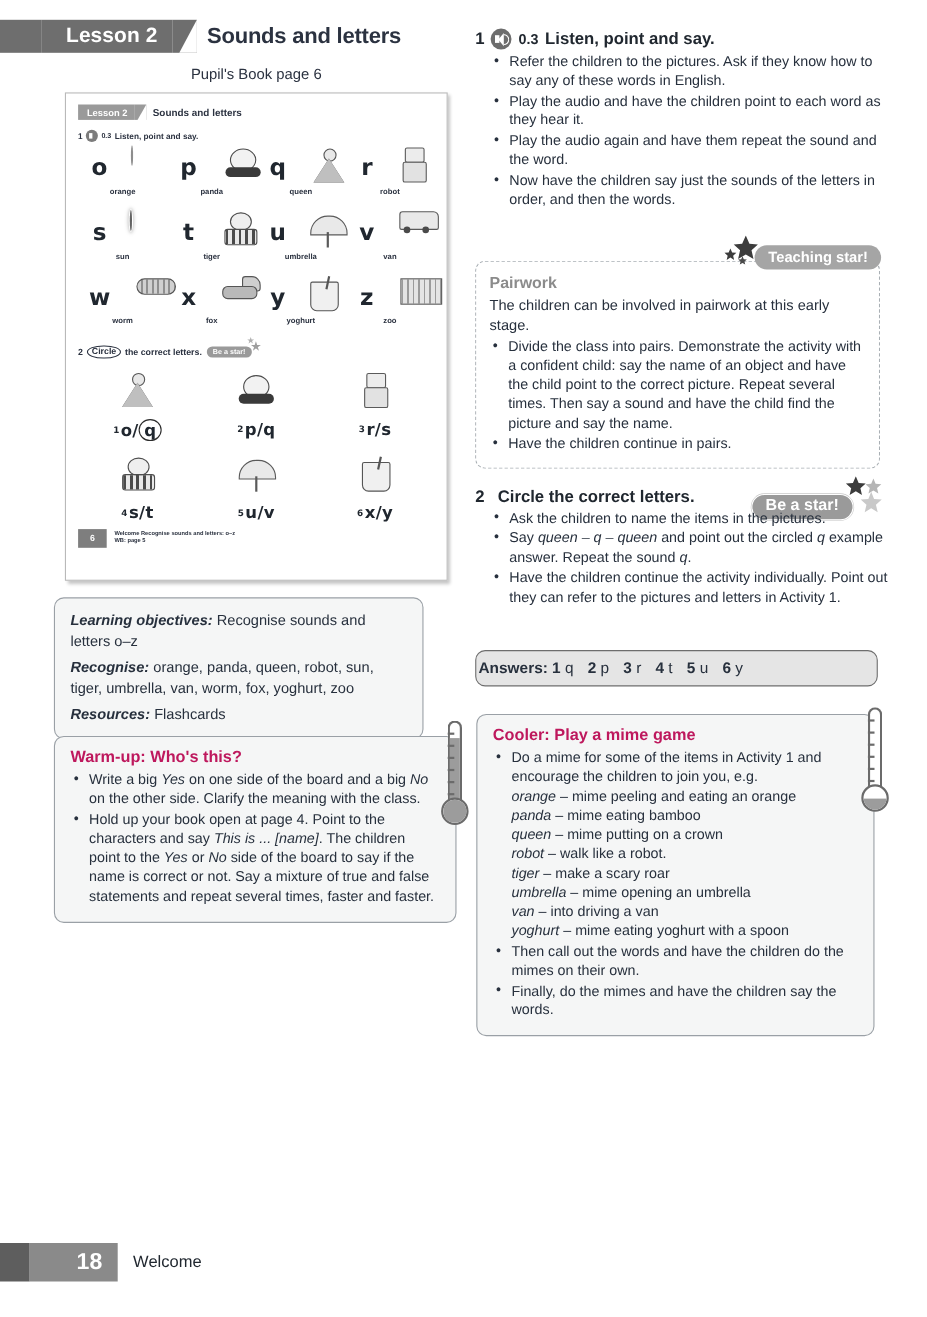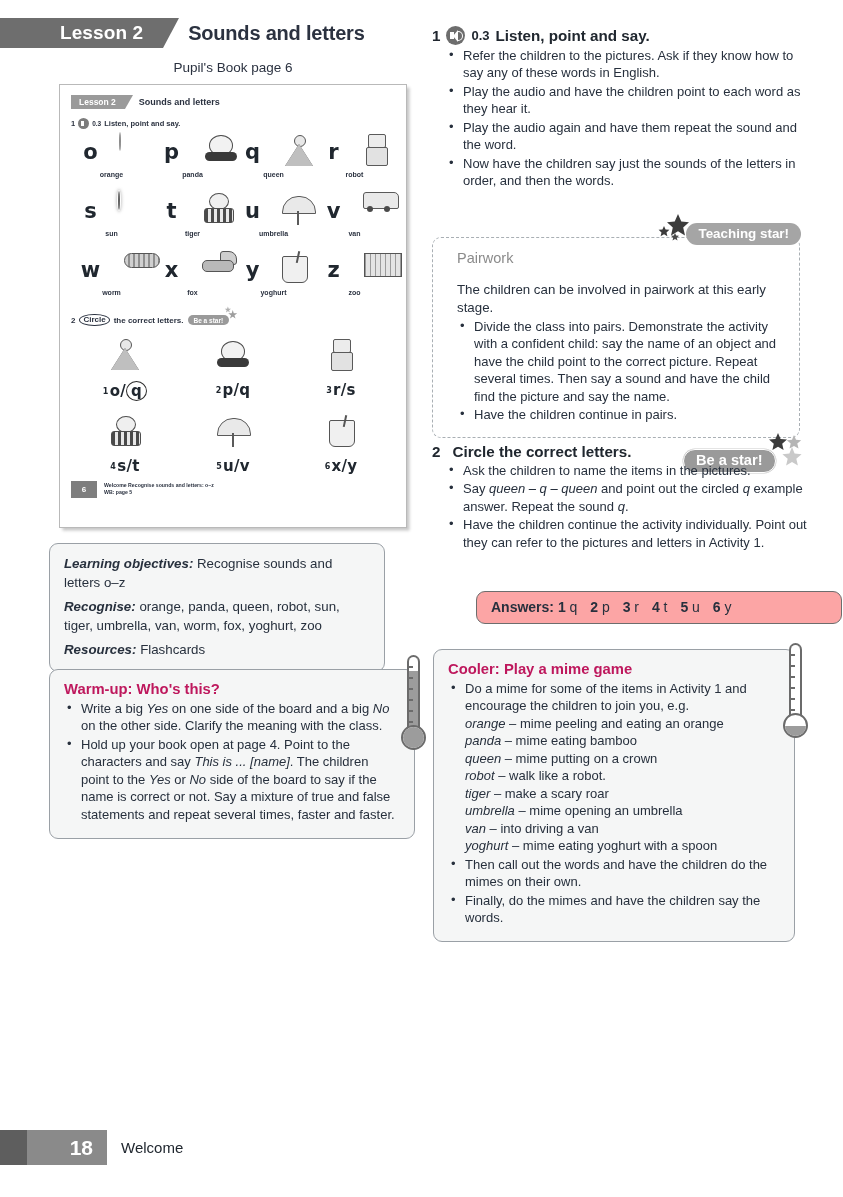--- a/index.html
+++ b/index.html
@@ -326,52 +326,51 @@
   .act-body { padding-left: 14px; }
 
   .act1 { left: 432px; top: 26px; width: 375px; }
 
   
   .pairwork-wrap { position: absolute; left: 432px; top: 237px; width: 368px; }
   .dashed-box {
     border: 1.4px dashed #a9afb4;
     border-radius: 9px;
     background: #ffffff;
-    padding: 12px 14px 12px 24px;
+    padding: 12px 14px 12px 12px;
     position: relative;
   }
   .teaching-star {
     position: absolute; right: -2px; top: -15px;
     background: #a5a5a5; color: #ffffff;
     font-size: 13.4px; font-weight: bold;
     border-radius: 12px; padding: 3px 12px 4px 12px;
     white-space: nowrap;
   }
   .ts-stars { position: absolute; left: -28px; top: -9px; width: 34px; height: 28px; }
-  .pairwork-title { font-size: 14.5px; font-weight: normal; color:#8b8b8b; margin-bottom: 15px; }
+  .pairwork-title { font-size: 14.5px; font-weight: bold; color:#8b8b8b; margin-bottom: 3px; }
   .pairwork-intro { font-size: 13.3px; line-height: 1.345; }
 
   .act2 { left: 432px; top: 443px; width: 375px; }
   .beastar-wrap { position: absolute; right: 4px; top: 0px; width: 120px; height: 34px; }
   .beastar {
     position: absolute; left: 0; top: 6px;
     background: #9a9a9a; color: #ffffff;
     font-size: 14.6px; font-weight: bold;
     border-radius: 12px; padding: 2px 12px 4px 12px;
     white-space: nowrap;
     border: 1.5px solid #ffffff;
     box-shadow: 0 0 0 .5px #c9c9c9;
   }
 
   .answers {
     position: absolute; left: 432px; top: 591px; width: 366px;
-    border: 1px solid #6d6d6d; border-radius: 9px; background:#fca5a5;
-    padding: 7px 14px 8px 14px;
+    border: 1px solid #6d6d6d; border-radius: 9px; background:#e5e5e5;
+    padding: 7px 14px 8px 2px;
     font-size: 14px;
-    margin-left: 44px;
   }
   .answers b { font-weight: bold; }
   .ans-item { margin-right: 9px; }
   .ans-item .n { font-weight: bold; }
 
   .cooler { left: 433px; top: 649px; width: 362px; padding-bottom: 13px; }
 
   
   .footer {
     position: absolute; left: 0; top: 1130px;

